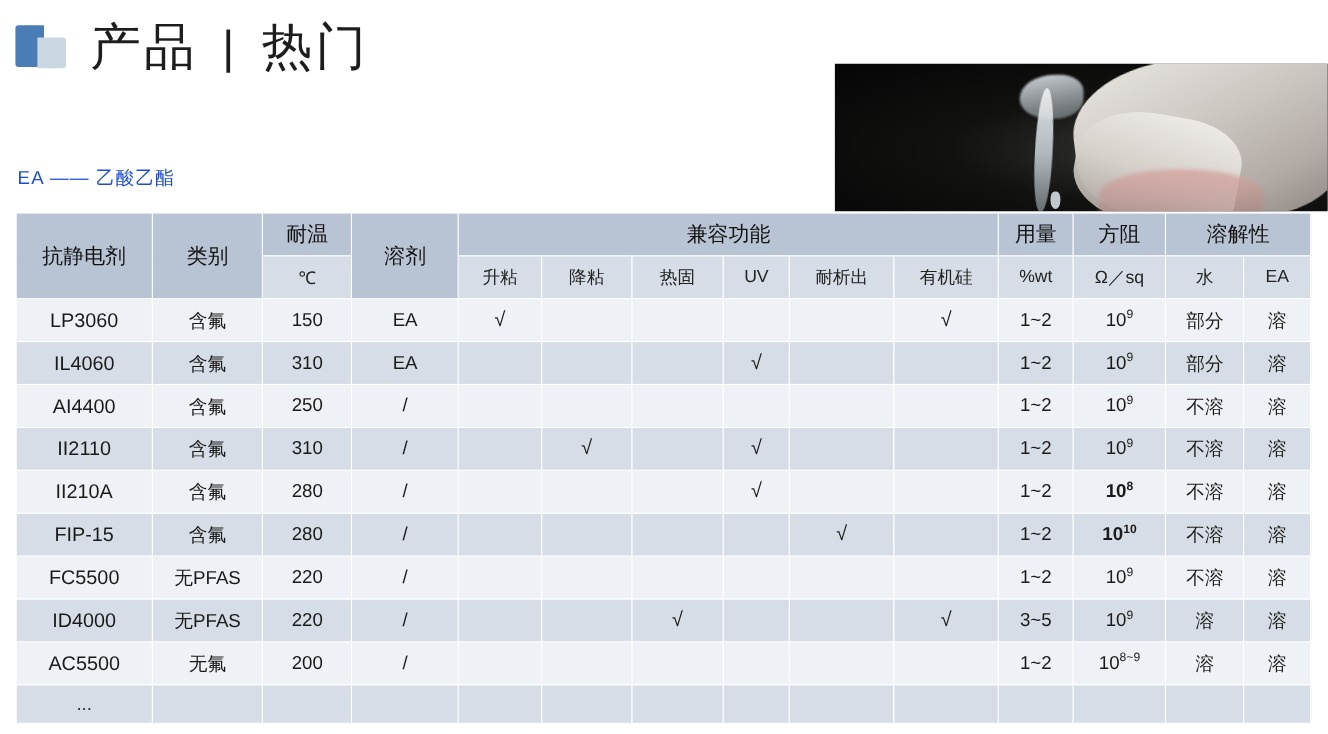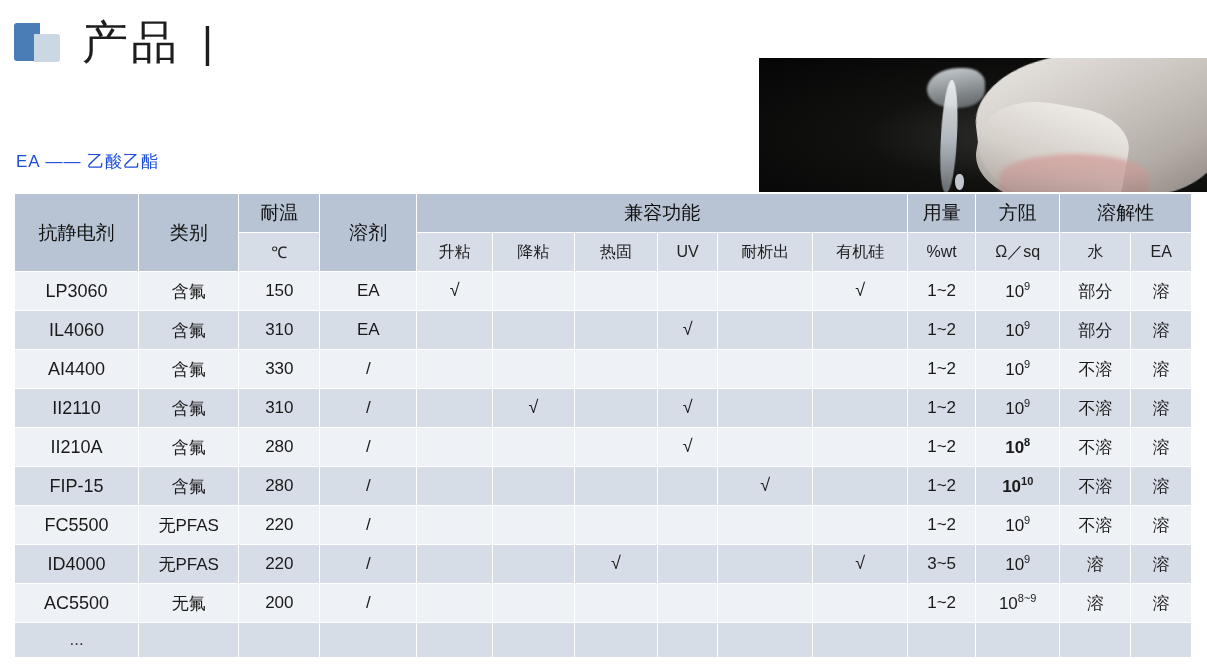--- a/index.html
+++ b/index.html
@@ -220,20 +220,21 @@
 <div class="slide">
 
   <div class="header">
     <div class="logo">
       <div class="sq-a"></div>
       <div class="sq-b"></div>
     </div>
     <div class="title-line">
       <span>产品</span>
       <span class="title-sep">|</span>
+      <span>热门</span>
     </div>
   </div>
 
   <div class="subtitle">EA —— 乙酸乙酯</div>
 
   <div class="photo">
     <div class="bg-dark"></div>
     <div class="cloth"></div>
     <div class="cloth2"></div>
     <div class="pour2"></div>
@@ -313,21 +314,21 @@
           <td></td>
           <td></td>
           <td>1~2</td>
           <td><span>10<sup>9</sup></span></td>
           <td>部分</td>
           <td>溶</td>
         </tr>
         <tr class="odd">
           <td class="name-cell">AI4400</td>
           <td class="cat-cell">含氟</td>
-          <td>330</td>
+          <td>250</td>
           <td>/</td>
           <td></td>
           <td></td>
           <td></td>
           <td></td>
           <td></td>
           <td></td>
           <td>1~2</td>
           <td><span>10<sup>9</sup></span></td>
           <td>不溶</td>

